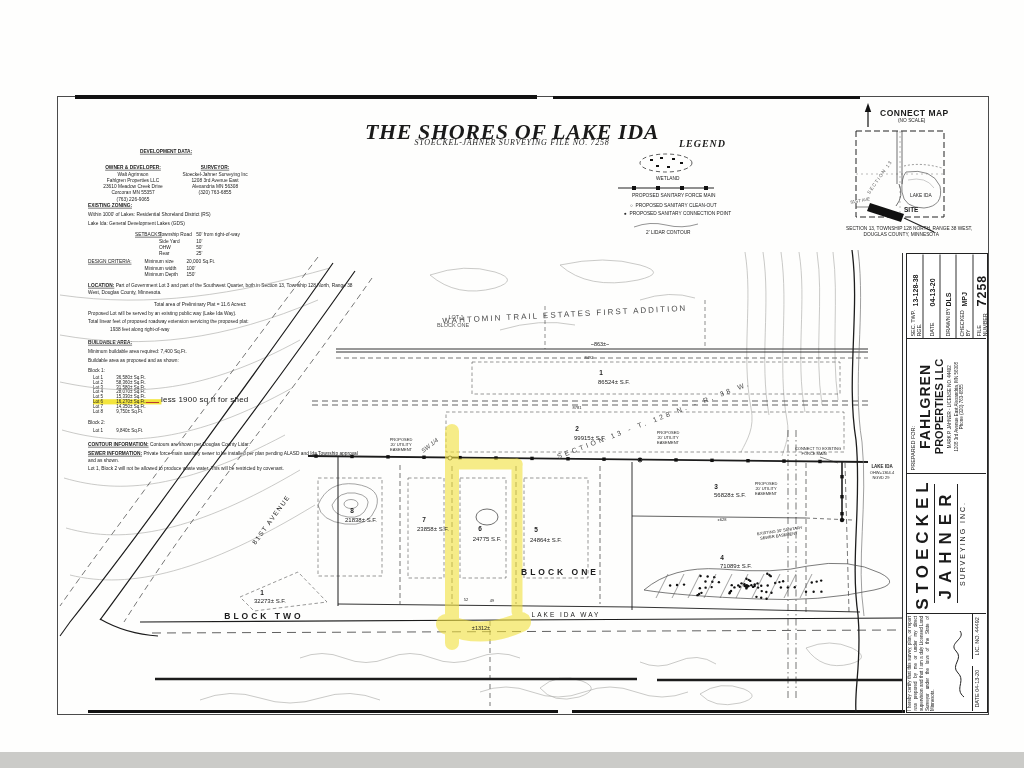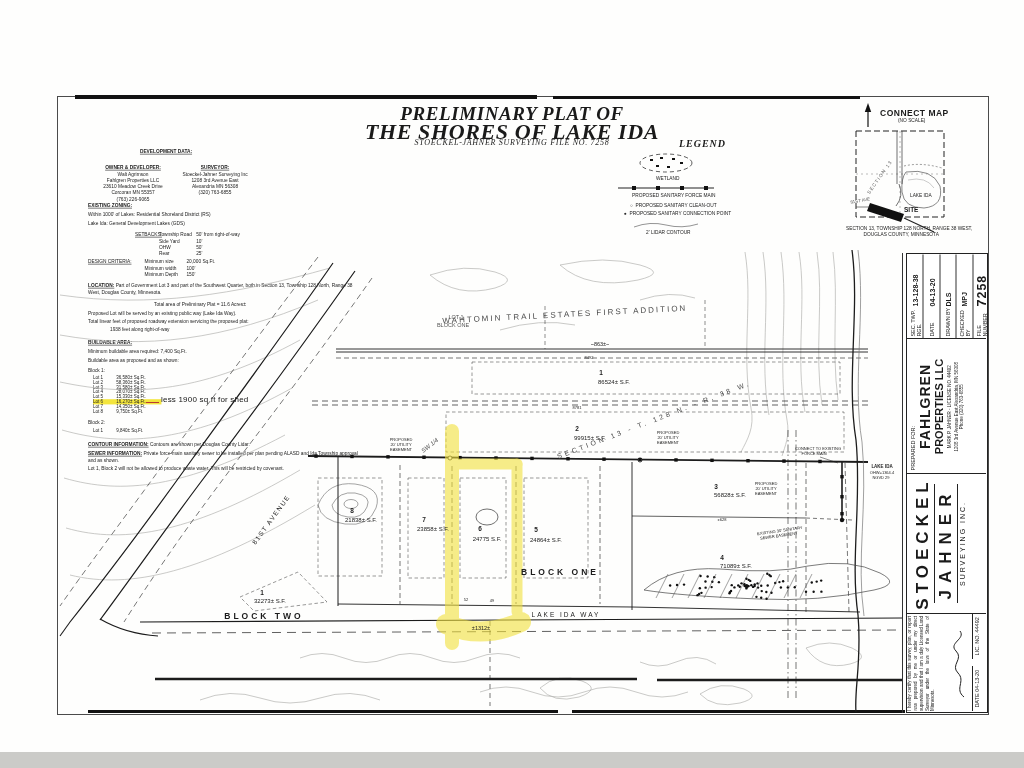--- a/index.html
+++ b/index.html
@@ -56,21 +56,20 @@
 
 <div id="page">
 
   <div class="abs page-border"></div>
   <div class="abs bar" style="left:75px;top:95px;width:462px;height:4px"></div>
   <div class="abs bar" style="left:553px;top:96px;width:307px;height:3px"></div>
   <div class="abs bar" style="left:88px;top:710px;width:470px;height:3px"></div>
   <div class="abs bar" style="left:572px;top:710px;width:333px;height:3px"></div>
   <div class="abs scan-strip"></div>
 
-  <div class="abs title1" style="left:262px;top:103px;width:500px">PRELIMINARY PLAT OF</div>
   <div class="abs title2" style="left:262px;top:119px;width:500px">THE SHORES OF LAKE IDA</div>
   <div class="abs titlesub" style="left:262px;top:138px;width:500px">STOECKEL-JAHNER SURVEYING FILE NO. 7258</div>
 
   <div>
     <div class="tiny b u ctr" style="left:106px;top:149px;width:200px">DEVELOPMENT DATA:</div>
 
     <div class="tiny ctr" style="left:88px;top:165px;width:150px">
       <div class="u b">OWNER &amp; DEVELOPER:</div>
       <div>Walt Agrimson</div>
       <div>Fahlgren Properties LLC</div>

